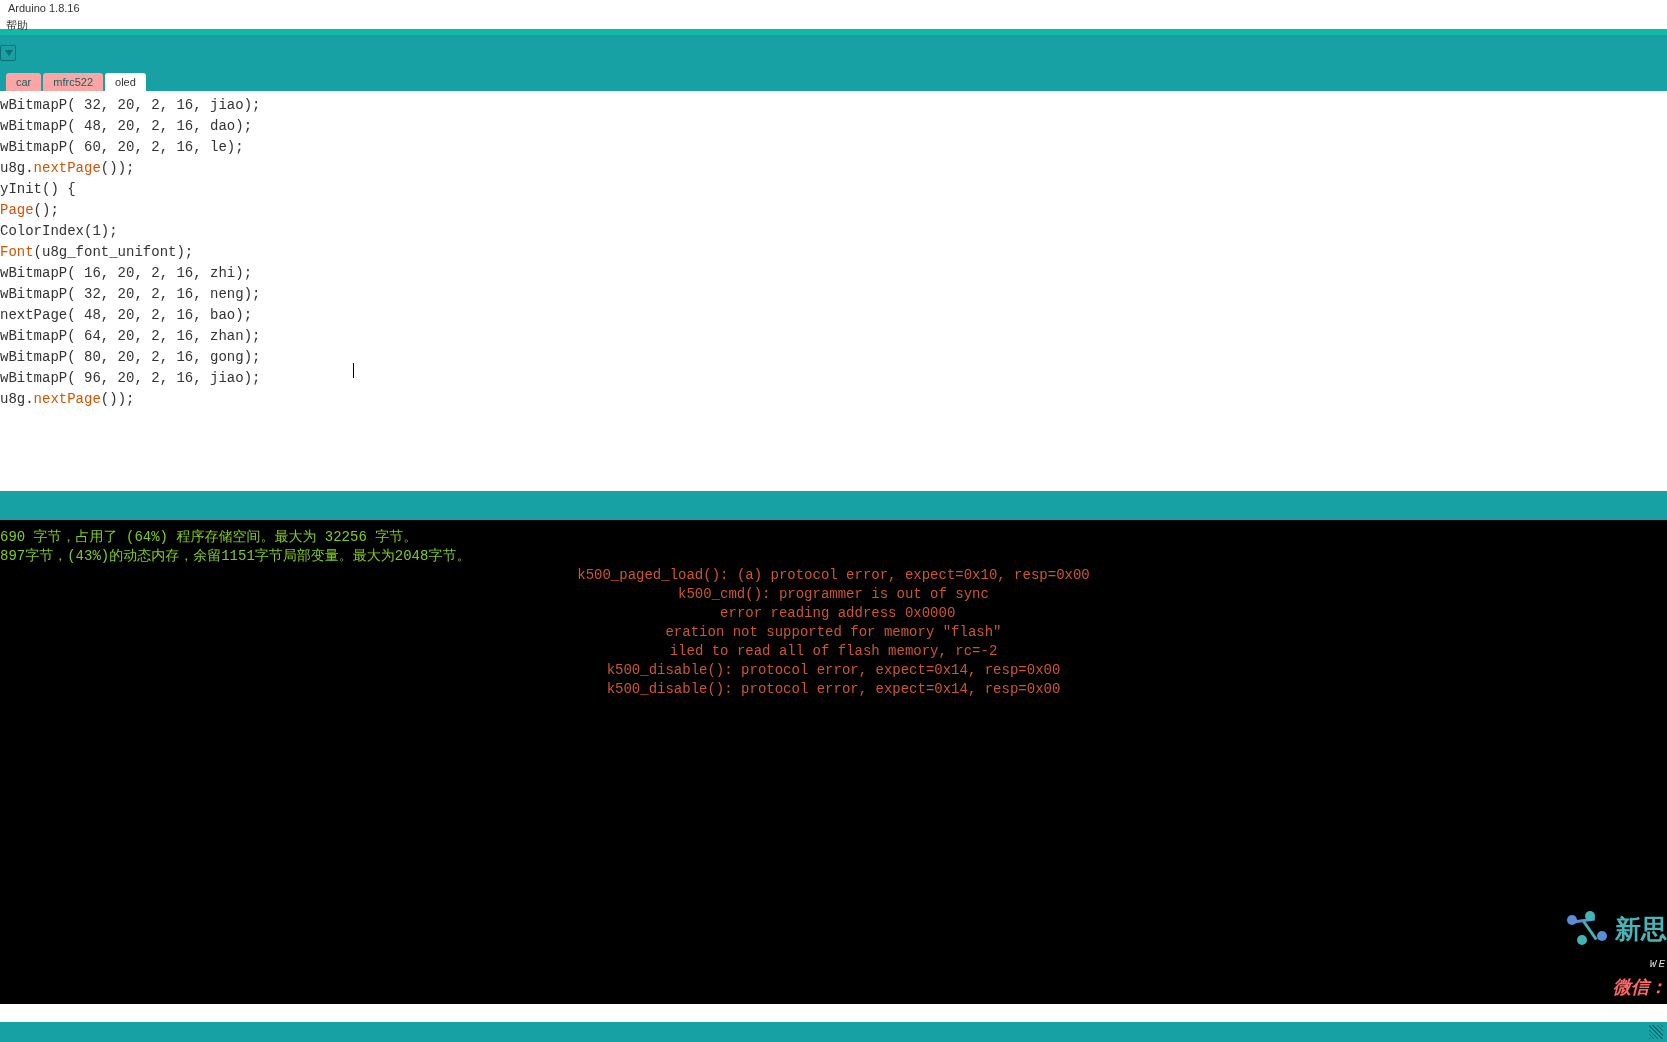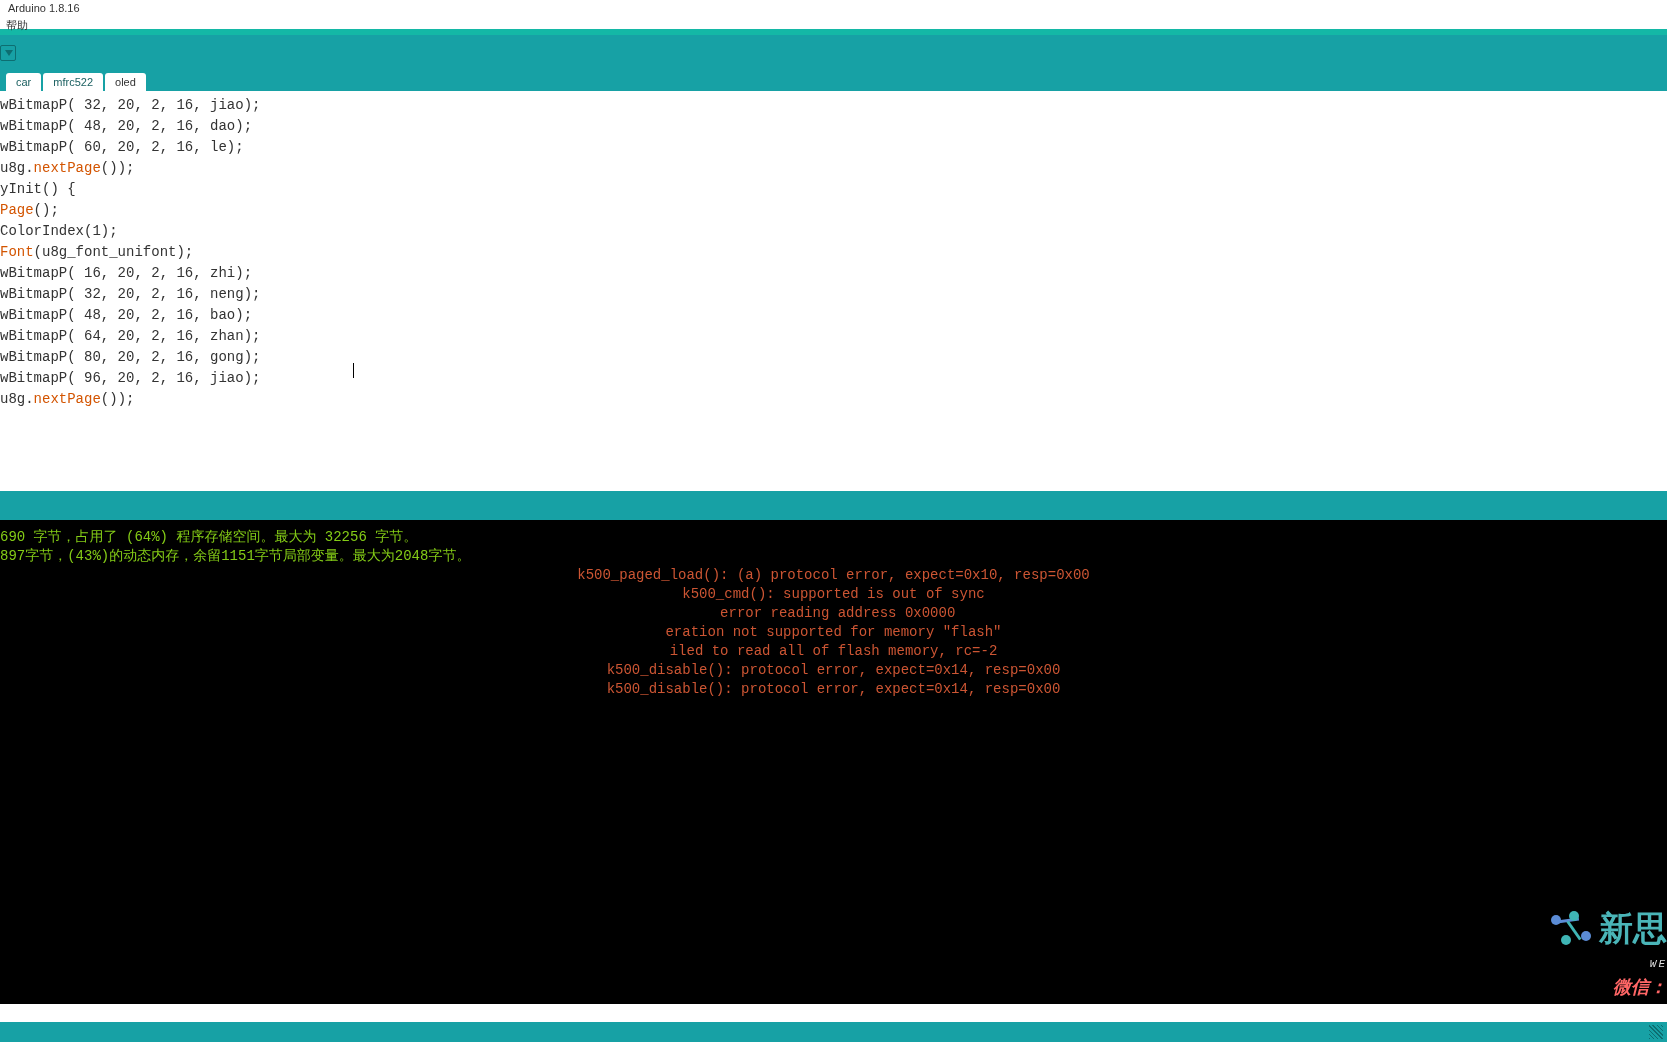--- a/index.html
+++ b/index.html
@@ -58,21 +58,21 @@
     .tab-bar {
       background: #17a1a5;
       height: 20px;
       display: flex;
       align-items: flex-end;
       padding-left: 6px;
     }
     .tab {
       padding: 3px 10px;
       font-size: 11px;
-      background: #ffffff;
+      background: #fca5a5;
       color: #1a5f60;
       border-radius: 3px 3px 0 0;
       margin-right: 2px;
       cursor: pointer;
       height: 18px;
       line-height: 12px;
     }
     .tab.active {
       background: #ffffff;
       color: #333;
@@ -113,21 +113,21 @@
     }
     .console-line.error {
       color: #cc5533;
       text-align: center;
     }
     .watermark {
       position: absolute;
       right: 0;
       bottom: 50px;
       color: #4ab5b8;
-      font-size: 34px;
+      font-size: 26px;
       font-weight: bold;
       display: flex;
       align-items: center;
     }
     .watermark-logo {
       width: 45px;
       height: 45px;
       margin-right: 5px;
       position: relative;
     }
@@ -211,36 +211,36 @@
   <div class="code-line"><span>u8g.</span><span class="kw-orange">nextPage</span><span>());</span></div>
   <div class="code-line"></div>
   <div class="code-line"></div>
   <div class="code-line">yInit() {</div>
   <div class="code-line"><span class="kw-orange">Page</span><span>();</span></div>
   <div class="code-line"></div>
   <div class="code-line">ColorIndex(1);</div>
   <div class="code-line"><span class="kw-orange">Font</span><span>(u8g_font_unifont);</span></div>
   <div class="code-line">wBitmapP( 16, 20, 2, 16, zhi);</div>
   <div class="code-line">wBitmapP( 32, 20, 2, 16, neng);</div>
-  <div class="code-line">wBitmapP( 48, 20, 2, 16, bao);</div>
+  <div class="code-line">nextPage( 48, 20, 2, 16, bao);</div>
   <div class="code-line">wBitmapP( 64, 20, 2, 16, zhan);</div>
   <div class="code-line">wBitmapP( 80, 20, 2, 16, gong);</div>
   <div class="code-line">wBitmapP( 96, 20, 2, 16, jiao);</div>
   <div class="code-line"><span>u8g.</span><span class="kw-orange">nextPage</span><span>());</span></div>
   <div class="text-cursor-mark"></div>
 </div>
 
 <div class="status-divider"></div>
 
 <div class="console">
   <div class="console-line">690 字节，占用了 (64%) 程序存储空间。最大为 32256 字节。</div>
   <div class="console-line">897字节，(43%)的动态内存，余留1151字节局部变量。最大为2048字节。</div>
   <div class="console-line"></div>
   <div class="console-line error">k500_paged_load(): (a) protocol error, expect=0x10, resp=0x00</div>
-  <div class="console-line error">k500_cmd(): supported is out of sync</div>
+  <div class="console-line error">k500_cmd(): programmer is out of sync</div>
   <div class="console-line error"> error reading address 0x0000</div>
   <div class="console-line error">eration not supported for memory "flash"</div>
   <div class="console-line error">iled to read all of flash memory, rc=-2</div>
   <div class="console-line error">k500_disable(): protocol error, expect=0x14, resp=0x00</div>
   <div class="console-line error">k500_disable(): protocol error, expect=0x14, resp=0x00</div>
 
   <div class="watermark">
     <div class="watermark-logo">
       <div class="watermark-line1"></div>
       <div class="watermark-line2"></div>

